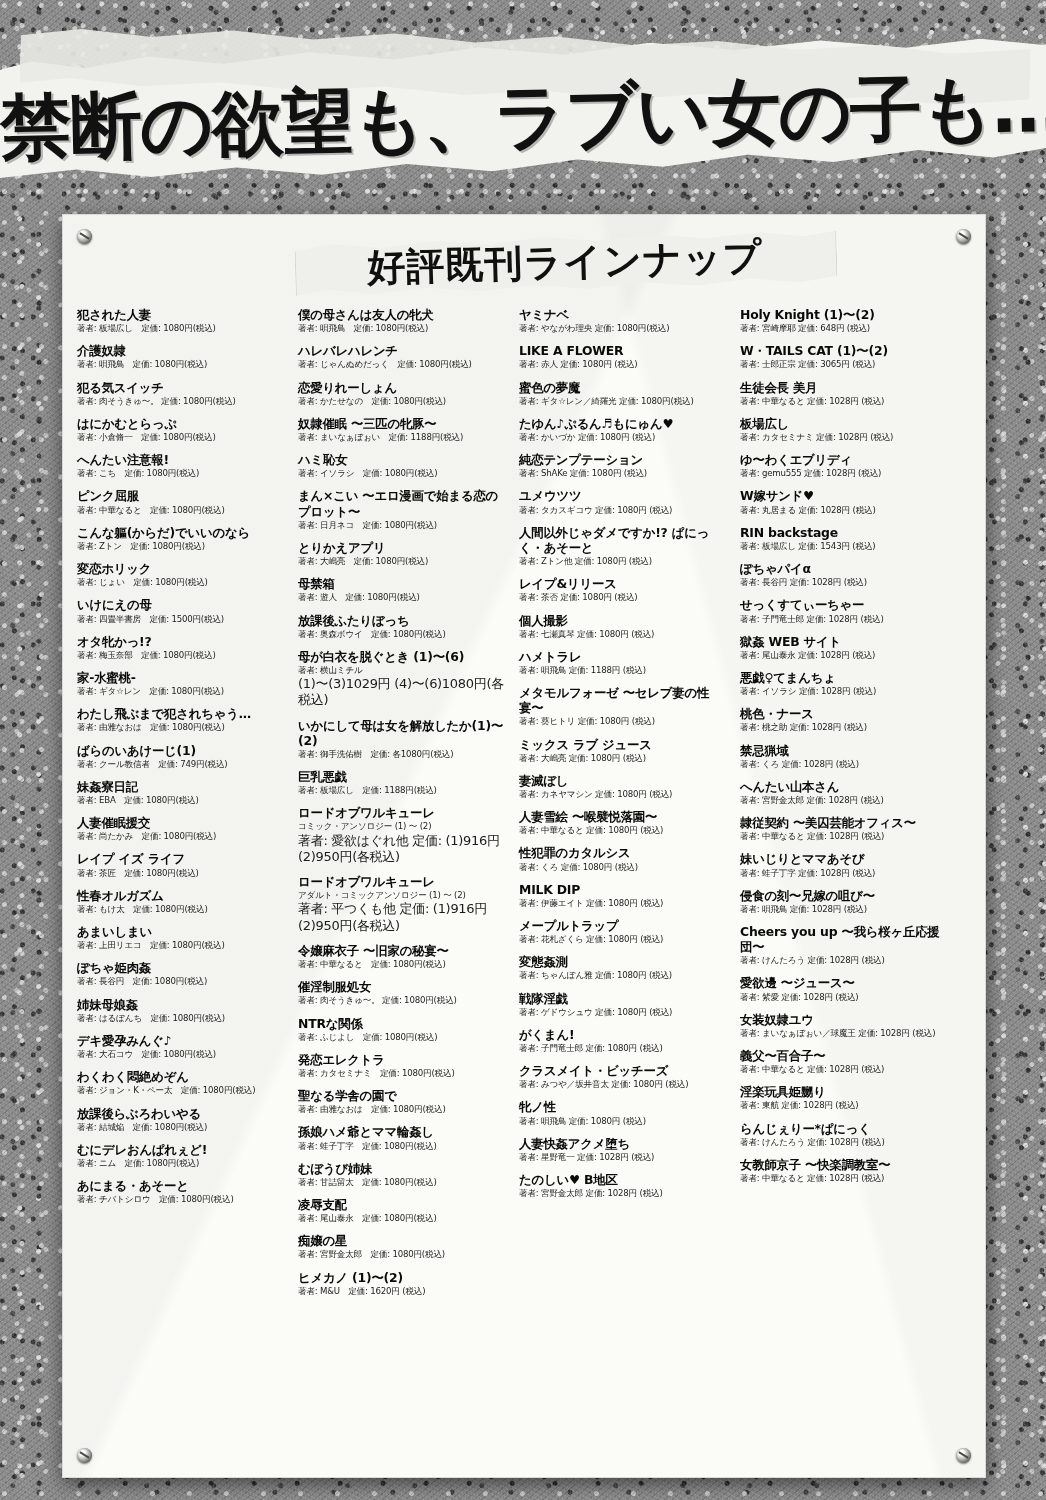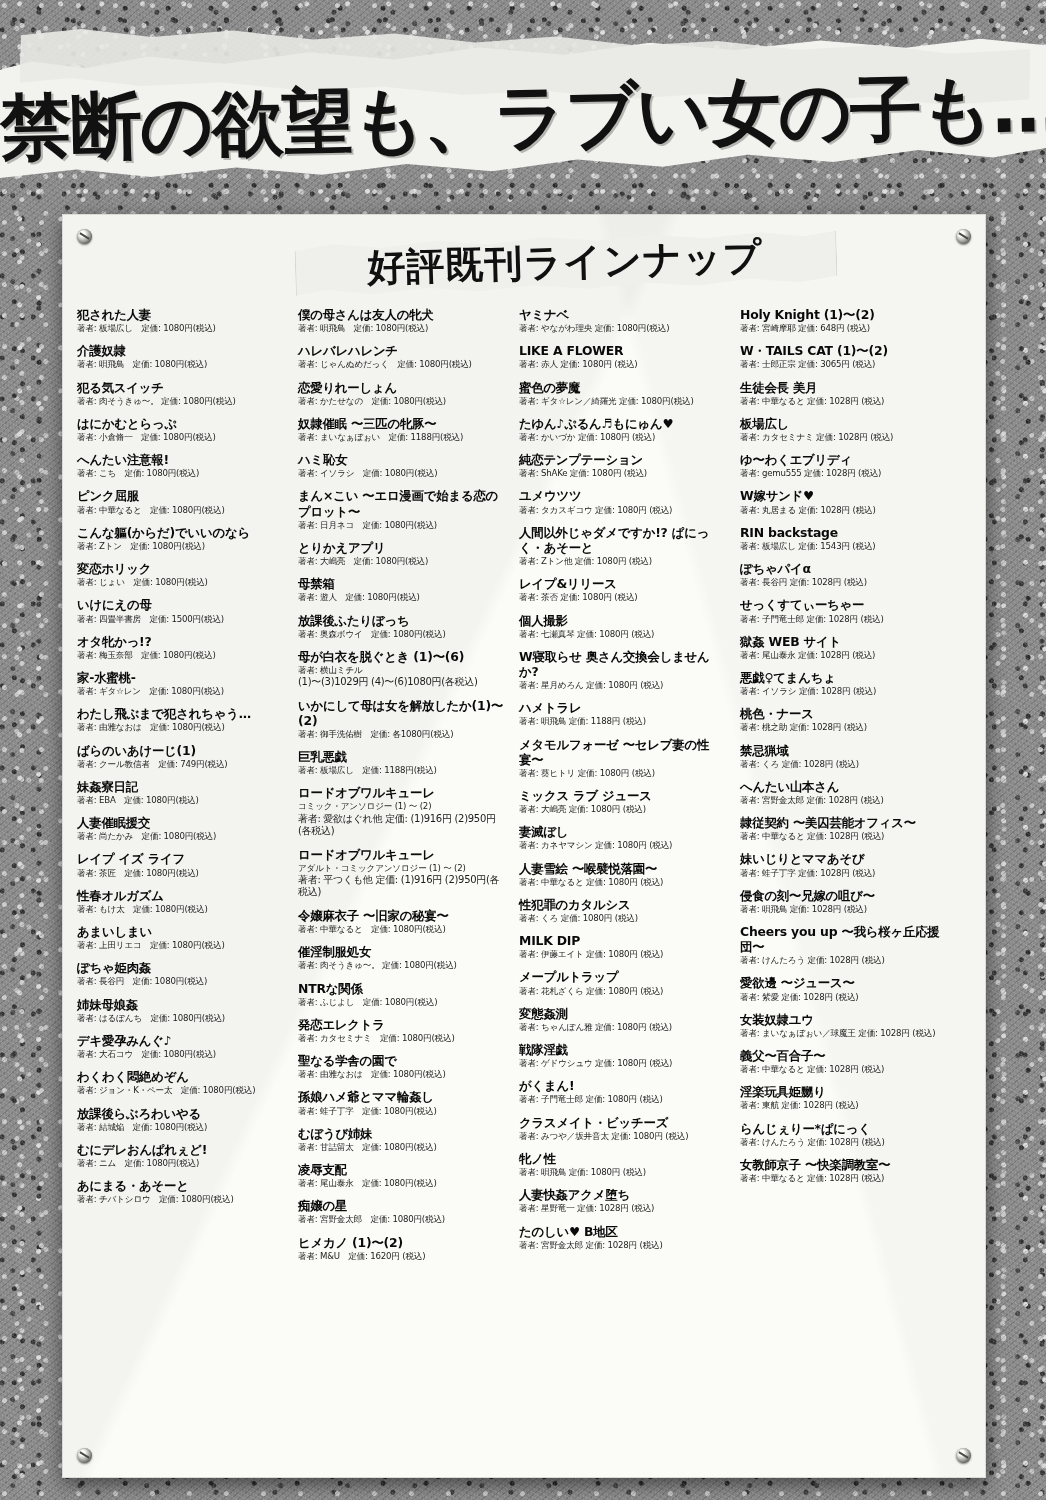--- a/index.html
+++ b/index.html
@@ -136,21 +136,21 @@
   .entry{margin-bottom:9px;}
   .entry .t{
     font-size:12.4px;font-weight:bold;color:#0a0a0a;line-height:1.22;
     letter-spacing:-.2px;
   }
   .entry .m{
     font-size:8.6px;color:#1b1b1b;line-height:1.3;margin-top:1px;
     letter-spacing:-.2px;white-space:normal;
   }
   .entry .m2{
-    font-size:10px;color:#1b1b1b;line-height:1.25;letter-spacing:-.3px;
+    font-size:13px;color:#1b1b1b;line-height:1.25;letter-spacing:-.3px;
   }
 </style>
 </head>
 <body>
 
 <div class="bg-texture"></div>
 <div class="bg-noise"></div>
 
 <div class="banner">
   <div class="paper"></div>
@@ -404,24 +404,20 @@
         </div>
         <div class="entry">
           <div class="t">レイプ&amp;リリース</div>
           <div class="m">著者: 茶否 定価: 1080円 (税込)</div>
         </div>
         <div class="entry">
           <div class="t">個人撮影</div>
           <div class="m">著者: 七瀬真琴 定価: 1080円 (税込)</div>
         </div>
         <div class="entry">
-          <div class="t">W寝取らせ 奥さん交換会しませんか?</div>
-          <div class="m">著者: 星月めろん 定価: 1080円 (税込)</div>
-        </div>
-        <div class="entry">
           <div class="t">ハメトラレ</div>
           <div class="m">著者: 唄飛鳥 定価: 1188円 (税込)</div>
         </div>
         <div class="entry">
           <div class="t">メタモルフォーゼ 〜セレブ妻の性宴〜</div>
           <div class="m">著者: 葵ヒトリ 定価: 1080円 (税込)</div>
         </div>
         <div class="entry">
           <div class="t">ミックス ラブ ジュース</div>
           <div class="m">著者: 大嶋亮 定価: 1080円 (税込)</div>

